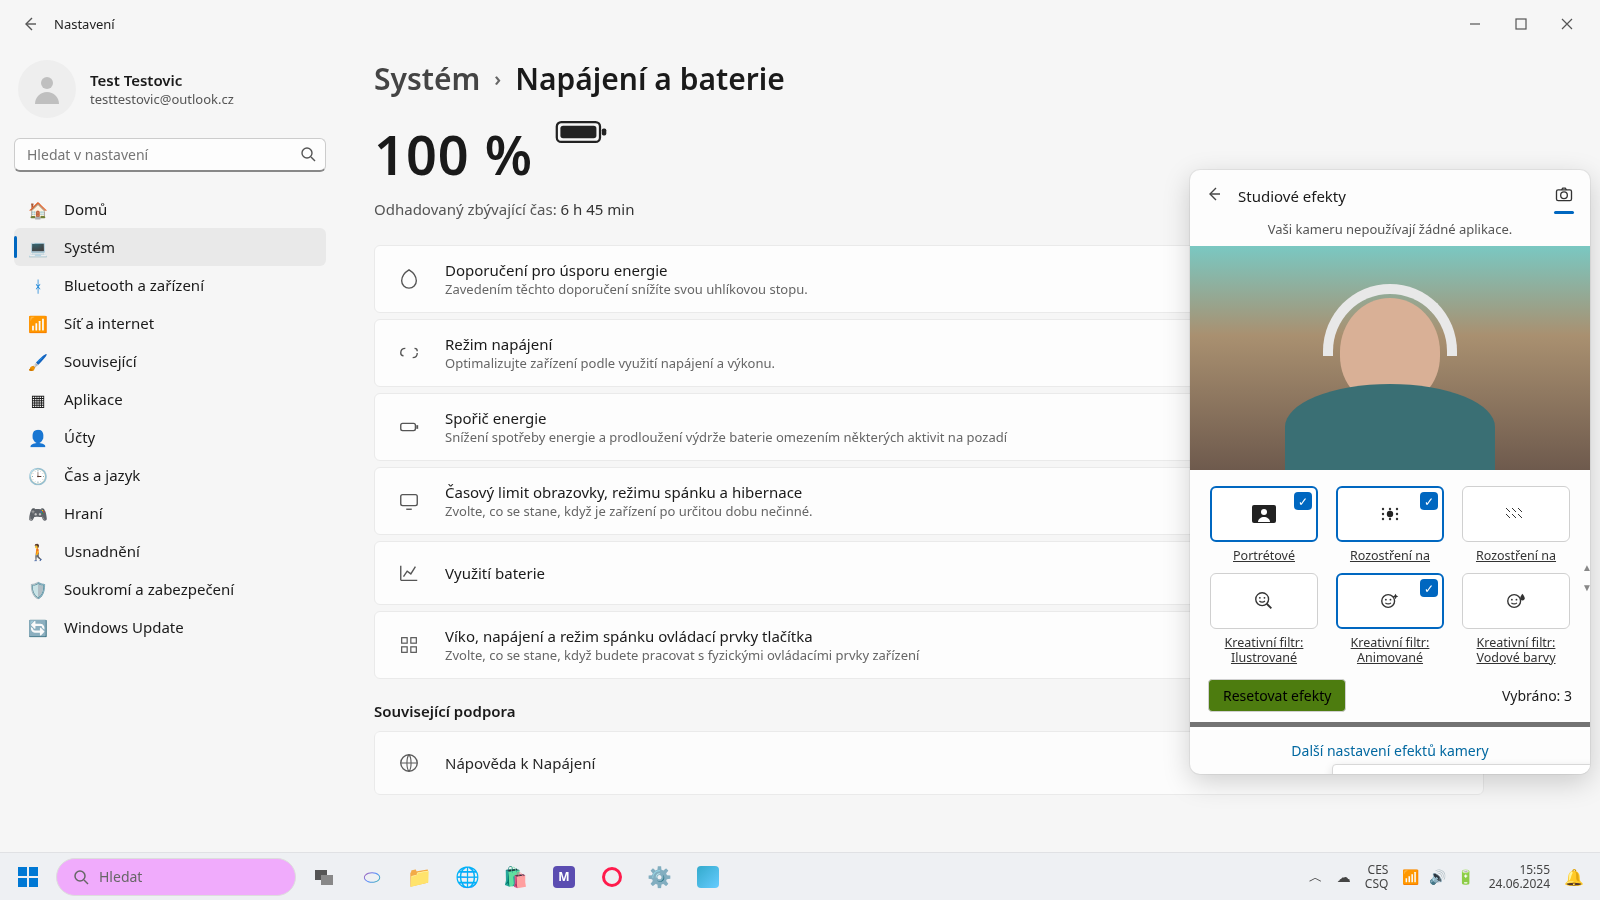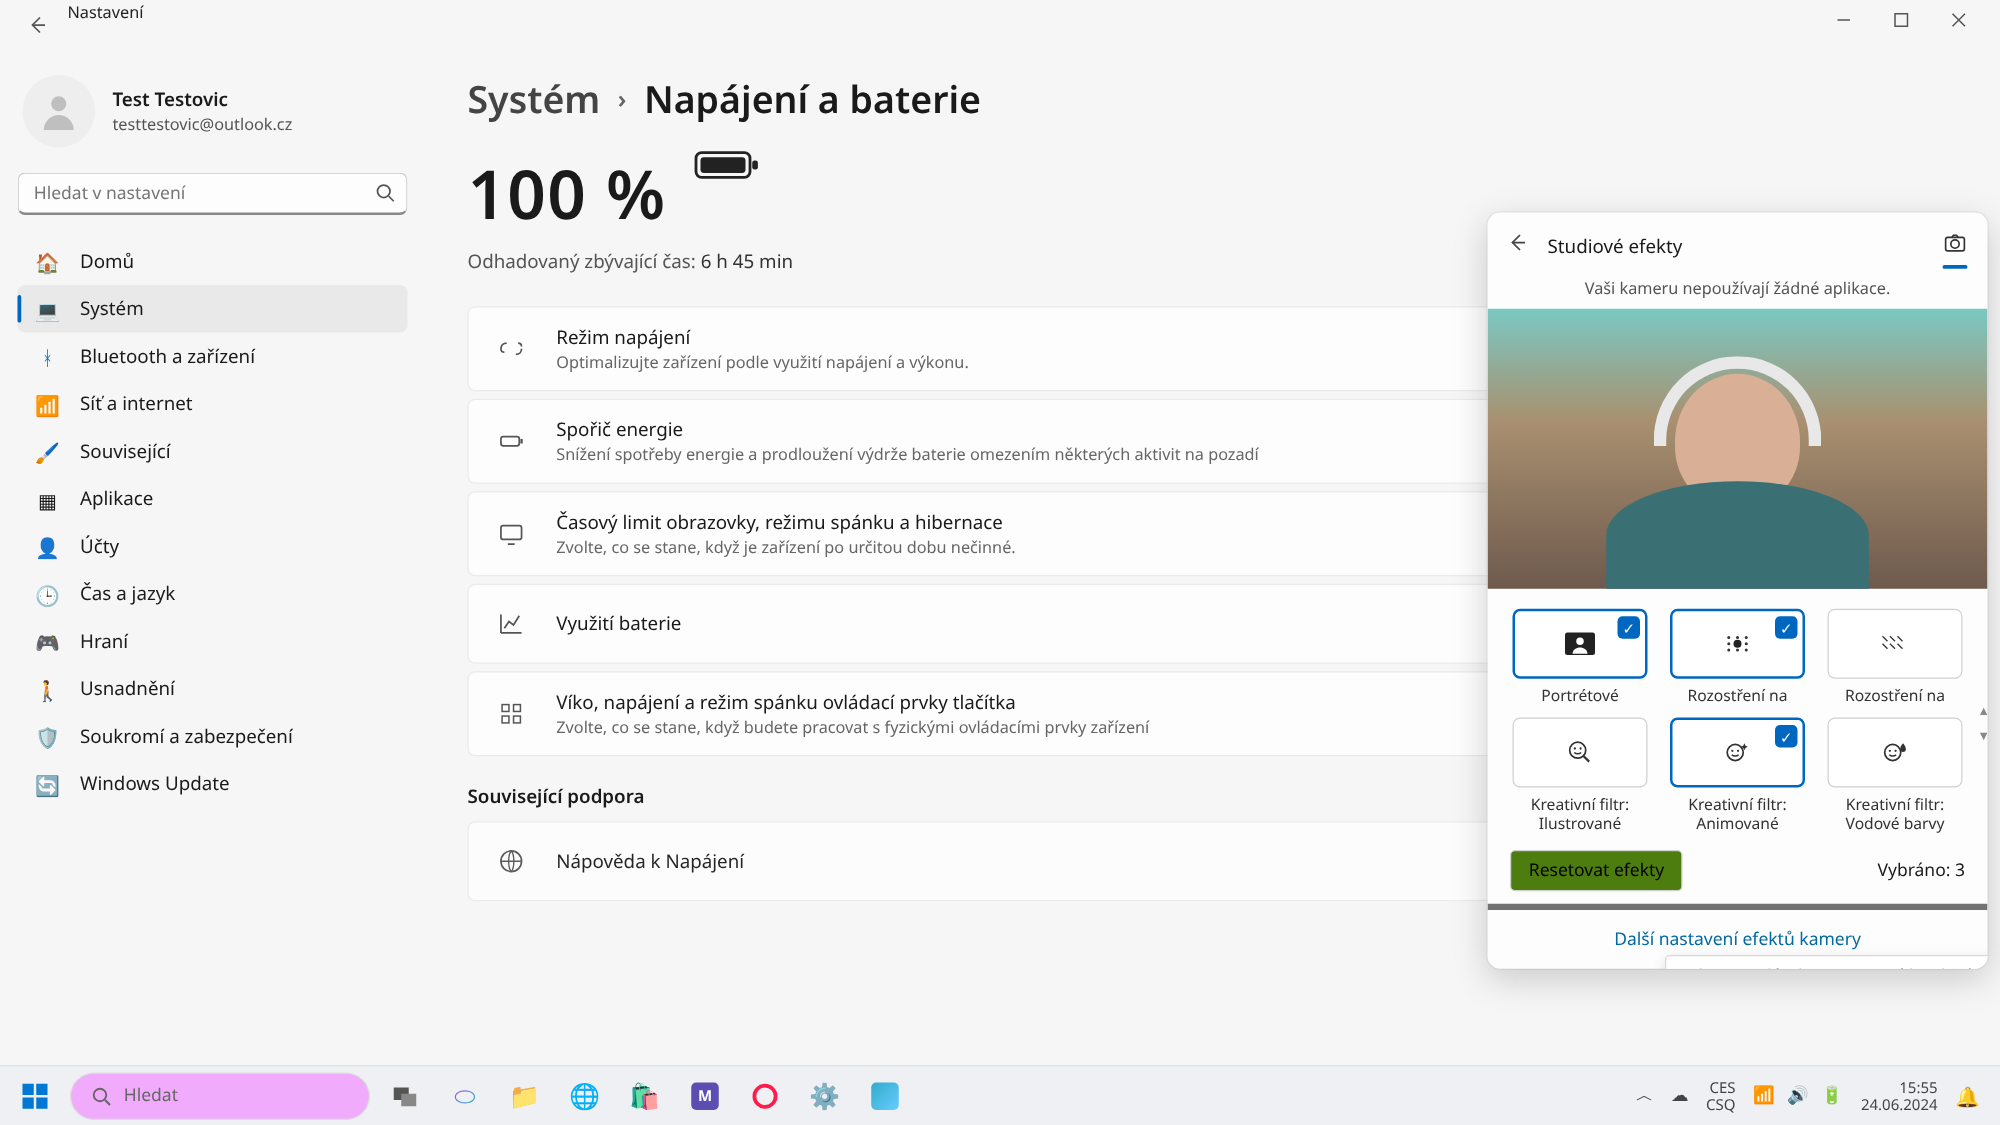--- a/index.html
+++ b/index.html
@@ -1,19 +1,19 @@
 <!DOCTYPE html>
 <html><head>
 <meta charset="utf-8">
 <style>
 * { margin: 0; padding: 0; box-sizing: border-box; font-family: "Segoe UI", system-ui, -apple-system, sans-serif; }
 body { width: 1600px; height: 900px; background: #f6f6f6; overflow: hidden; position: relative; font-size: 14px; color: #1a1a1a; }
 
 
-.titlebar { display: flex; align-items: flex-start; height: 48px; padding: 0 10px; }
+.titlebar { display: flex; align-items: center; height: 48px; padding: 0 10px; }
 .titlebar .back { width: 40px; height: 40px; display: grid; place-items: center; color: #555; border-radius: 6px; }
 .titlebar .title { font-size: 13px; color: #222; margin-left: 4px; }
 .win-controls { margin-left: auto; display: flex; }
 .win-controls .ctl { width: 46px; height: 32px; display: grid; place-items: center; color: #555; }
 
 .content { display: flex; height: calc(100% - 48px - 48px); }
 
 
 .sidebar { width: 340px; padding: 6px 14px 0 14px; }
 .profile { display: flex; align-items: center; gap: 14px; padding: 6px 4px 20px 4px; }
@@ -63,21 +63,21 @@
 .flyout-preview .silhouette { position: absolute; left: 50%; bottom: 0; transform: translateX(-50%); width: 240px; height: 200px; }
 .flyout-preview .silhouette .head { position: absolute; left: 50%; top: 28px; transform: translateX(-50%); width: 100px; height: 108px; border-radius: 50% 50% 46% 46%; background: #d9b096; }
 .flyout-preview .silhouette .body { position: absolute; left: 50%; bottom: 0; transform: translateX(-50%); width: 210px; height: 86px; border-radius: 54% 54% 0 0; background: #3a6f74; }
 .flyout-preview .silhouette .headset { position: absolute; left: 50%; top: 14px; transform: translateX(-50%); width: 134px; height: 72px; border: 10px solid #e8e8e8; border-bottom: none; border-radius: 80px 80px 0 0; }
 
 .effects-grid { display: grid; grid-template-columns: repeat(3, 1fr); gap: 10px 14px; padding: 16px 18px 4px 18px; position: relative; }
 .effect { display: flex; flex-direction: column; align-items: center; }
 .effect .tile { width: 108px; height: 56px; border: 1px solid #d0d0d0; border-radius: 6px; background: #fff; display: grid; place-items: center; position: relative; }
 .effect .tile.selected { border: 2px solid #0067c0; }
 .effect .tile .check { position: absolute; top: 4px; right: 4px; width: 18px; height: 18px; border-radius: 4px; background: #0067c0; display: grid; place-items: center; color: #fff; font-size: 12px; }
-.effect .label { font-size: 12.5px; color: #333; text-align: center; margin-top: 6px; line-height: 1.2; }
+.effect .label { font-size: 12.5px; color: #333; text-align: center; margin-top: 6px; line-height: 1.2; text-decoration: underline; }
 .effects-scroll { position: absolute; right: -2px; top: 90px; color: #888; font-size: 10px; display: flex; flex-direction: column; gap: 2px; }
 
 .tooltip { position: absolute; left: 142px; top: 594px; background: #fff; border: 1px solid #d8d8d8; border-radius: 4px; padding: 6px 10px; font-size: 13px; color: #333; box-shadow: 0 3px 10px rgba(0,0,0,.12); z-index: 60; white-space: nowrap; }
 
 .flyout-footer { display: flex; align-items: center; padding: 10px 18px; gap: 10px; }
 .reset-btn { background: #4d7c0f; border: 1px solid #d0d0d0; border-radius: 4px; padding: 6px 14px; font-size: 14px; }
 .selected-count { margin-left: auto; font-size: 14px; }
 .flyout-more { padding: 14px 18px; font-size: 14px; color: #0369a1; border-top: 5px solid #737373; text-align: center; }
 
 
@@ -214,20 +214,32 @@
             <rect x="52" y="11" width="5" height="8" rx="2" fill="#222"></rect>
           </svg>
       </div>
     </div>
     <div class="battery-remaining">
       <span class="label">Odhadovaný zbývající čas:</span>
       <span>6 h 45 min</span>
     </div>
 
     <div class="cards">
+      <div class="card">
+        <div class="card-icon">
+            <svg width="22" height="22" viewBox="0 0 24 24">
+              <path d="M12 2c5 3 8 8 8 12a8 8 0 11-16 0c0-4 3-9 8-12z" stroke="#555" fill="none" stroke-width="1.5"></path>
+            </svg>
+          </div>
+        <div class="card-text">
+            <div class="card-title">Doporučení pro úsporu energie</div>
+            <div class="card-sub">Zavedením těchto doporučení snížíte svou uhlíkovou stopu.</div>
+          </div>
+        <div class="chevron">›</div>
+      </div>
       <div class="card">
         <div class="card-icon">
             <svg width="22" height="22" viewBox="0 0 24 24">
               <path d="M3 12c0-3 2-5 5-5m8 10c3 0 5-2 5-5M6 15c-2 0-3-1-3-3m15-5c2 0 3 1 3 3" stroke="#555" fill="none" stroke-width="1.5"></path>
             </svg>
           </div>
         <div class="card-text">
             <div class="card-title">Režim napájení</div>
             <div class="card-sub">Optimalizujte zařízení podle využití napájení a výkonu.</div>
           </div>

